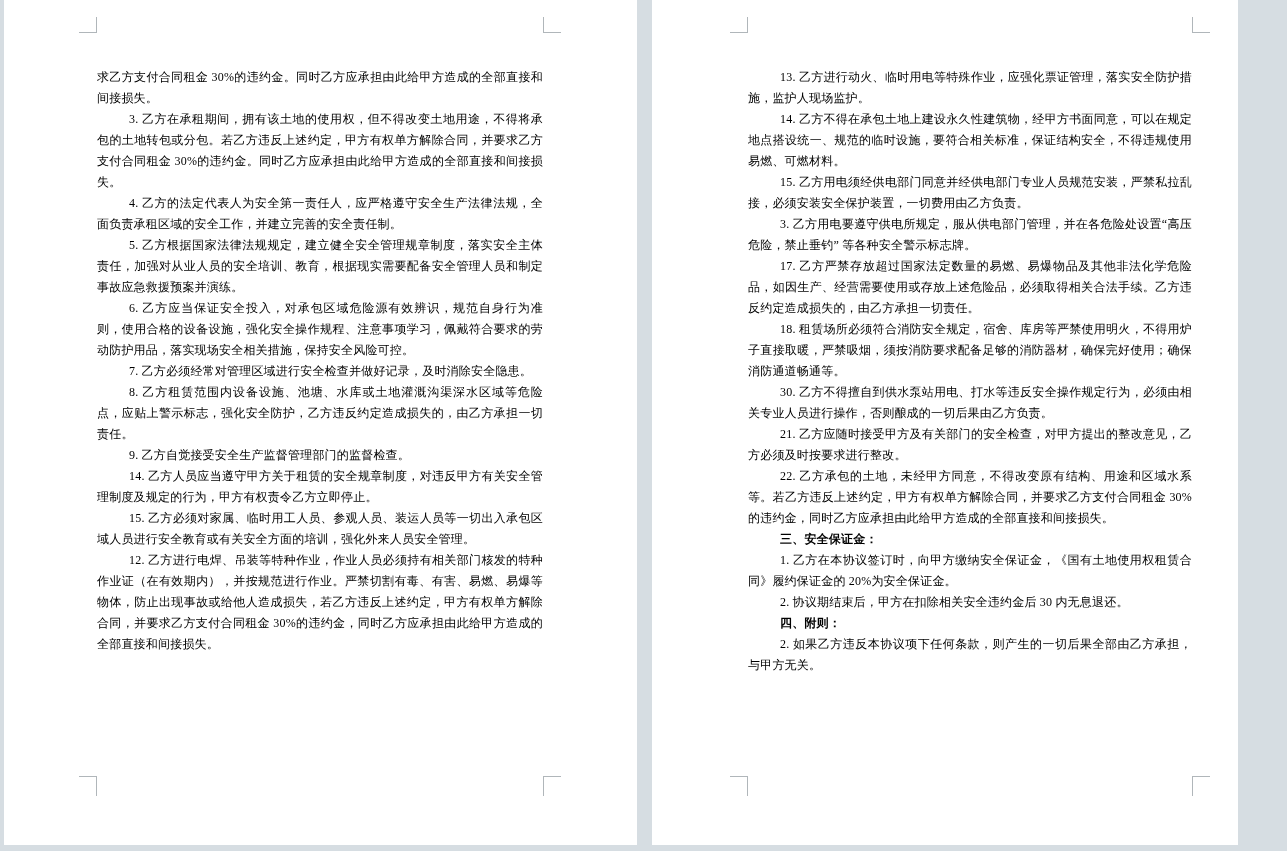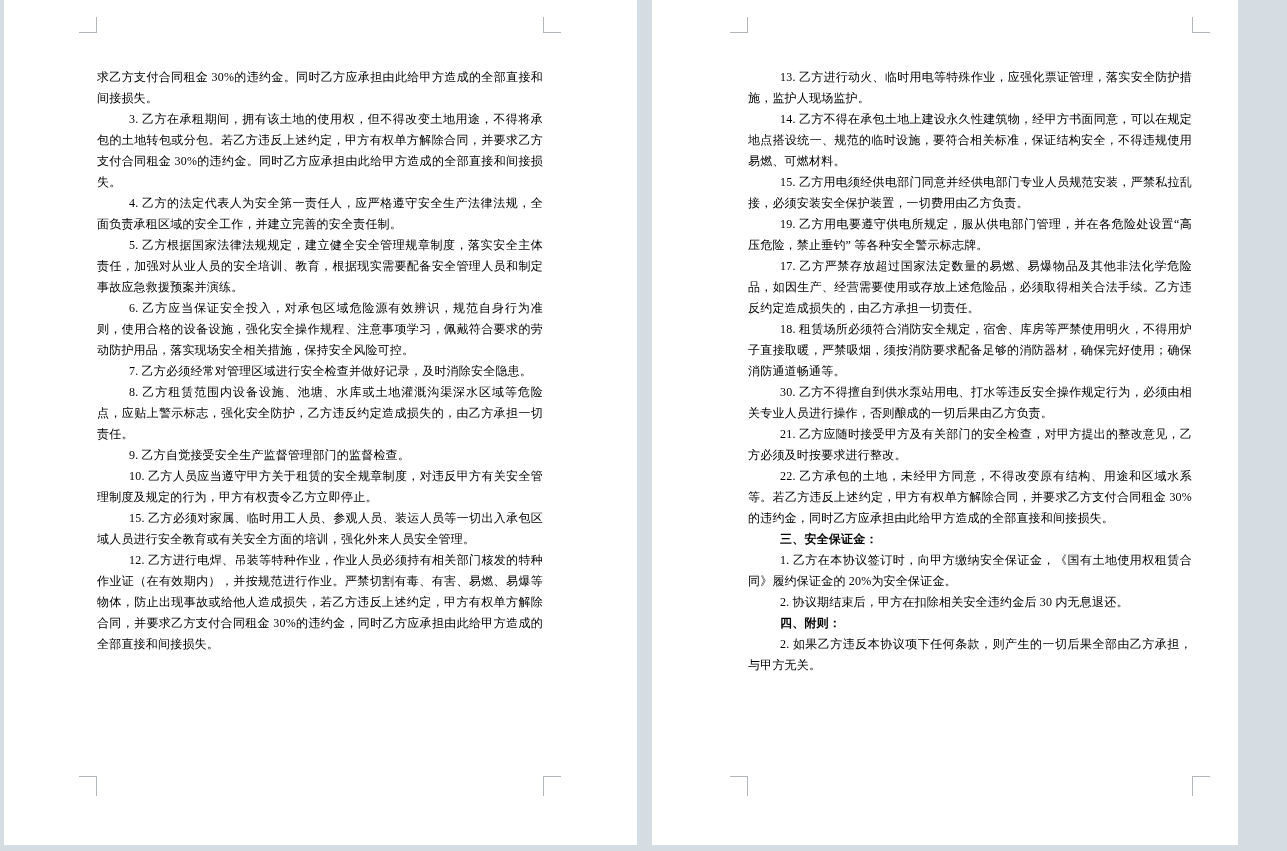--- a/index.html
+++ b/index.html
@@ -71,36 +71,36 @@
     <div class="crop bottom right br"></div>
     <div class="text-area">
         <p class="para">求乙方支付合同租金 30%的违约金。同时乙方应承担由此给甲方造成的全部直接和间接损失。</p>
         <p class="para indent">3. 乙方在承租期间，拥有该土地的使用权，但不得改变土地用途，不得将承包的土地转包或分包。若乙方违反上述约定，甲方有权单方解除合同，并要求乙方支付合同租金 30%的违约金。同时乙方应承担由此给甲方造成的全部直接和间接损失。</p>
         <p class="para indent">4. 乙方的法定代表人为安全第一责任人，应严格遵守安全生产法律法规，全面负责承租区域的安全工作，并建立完善的安全责任制。</p>
         <p class="para indent">5. 乙方根据国家法律法规规定，建立健全安全管理规章制度，落实安全主体责任，加强对从业人员的安全培训、教育，根据现实需要配备安全管理人员和制定事故应急救援预案并演练。</p>
         <p class="para indent">6. 乙方应当保证安全投入，对承包区域危险源有效辨识，规范自身行为准则，使用合格的设备设施，强化安全操作规程、注意事项学习，佩戴符合要求的劳动防护用品，落实现场安全相关措施，保持安全风险可控。</p>
         <p class="para indent">7. 乙方必须经常对管理区域进行安全检查并做好记录，及时消除安全隐患。</p>
         <p class="para indent">8. 乙方租赁范围内设备设施、池塘、水库或土地灌溉沟渠深水区域等危险点，应贴上警示标志，强化安全防护，乙方违反约定造成损失的，由乙方承担一切责任。</p>
         <p class="para indent">9. 乙方自觉接受安全生产监督管理部门的监督检查。</p>
-        <p class="para indent">10. 乙方人员应当遵守甲方关于租赁的安全规章制度，对违反甲方有关安全管理制度及规定的行为，甲方有权责令乙方立即停止。</p>
+        <p class="para indent">14. 乙方人员应当遵守甲方关于租赁的安全规章制度，对违反甲方有关安全管理制度及规定的行为，甲方有权责令乙方立即停止。</p>
         <p class="para indent">15. 乙方必须对家属、临时用工人员、参观人员、装运人员等一切出入承包区域人员进行安全教育或有关安全方面的培训，强化外来人员安全管理。</p>
         <p class="para indent">12. 乙方进行电焊、吊装等特种作业，作业人员必须持有相关部门核发的特种作业证（在有效期内），并按规范进行作业。严禁切割有毒、有害、易燃、易爆等物体，防止出现事故或给他人造成损失，若乙方违反上述约定，甲方有权单方解除合同，并要求乙方支付合同租金 30%的违约金，同时乙方应承担由此给甲方造成的全部直接和间接损失。</p>
       </div>
   </div>
 
   <div class="page page-2">
     <div class="crop top left tl"></div>
     <div class="crop top right tr"></div>
     <div class="crop bottom left bl"></div>
     <div class="crop bottom right br"></div>
     <div class="text-area">
         <p class="para indent">13. 乙方进行动火、临时用电等特殊作业，应强化票证管理，落实安全防护措施，监护人现场监护。</p>
         <p class="para indent">14. 乙方不得在承包土地上建设永久性建筑物，经甲方书面同意，可以在规定地点搭设统一、规范的临时设施，要符合相关标准，保证结构安全，不得违规使用易燃、可燃材料。</p>
         <p class="para indent">15. 乙方用电须经供电部门同意并经供电部门专业人员规范安装，严禁私拉乱接，必须安装安全保护装置，一切费用由乙方负责。</p>
-        <p class="para indent">19. 乙方用电要遵守供电所规定，服从供电部门管理，并在各危险处设置“高压危险，禁止垂钓” 等各种安全警示标志牌。</p>
+        <p class="para indent">3. 乙方用电要遵守供电所规定，服从供电部门管理，并在各危险处设置“高压危险，禁止垂钓” 等各种安全警示标志牌。</p>
         <p class="para indent">17. 乙方严禁存放超过国家法定数量的易燃、易爆物品及其他非法化学危险品，如因生产、经营需要使用或存放上述危险品，必须取得相关合法手续。乙方违反约定造成损失的，由乙方承担一切责任。</p>
         <p class="para indent">18. 租赁场所必须符合消防安全规定，宿舍、库房等严禁使用明火，不得用炉子直接取暖，严禁吸烟，须按消防要求配备足够的消防器材，确保完好使用；确保消防通道畅通等。</p>
         <p class="para indent">30. 乙方不得擅自到供水泵站用电、打水等违反安全操作规定行为，必须由相关专业人员进行操作，否则酿成的一切后果由乙方负责。</p>
         <p class="para indent">21. 乙方应随时接受甲方及有关部门的安全检查，对甲方提出的整改意见，乙方必须及时按要求进行整改。</p>
         <p class="para indent">22. 乙方承包的土地，未经甲方同意，不得改变原有结构、用途和区域水系等。若乙方违反上述约定，甲方有权单方解除合同，并要求乙方支付合同租金 30%的违约金，同时乙方应承担由此给甲方造成的全部直接和间接损失。</p>
         <p class="para indent bold">三、安全保证金：</p>
         <p class="para indent">1. 乙方在本协议签订时，向甲方缴纳安全保证金，《国有土地使用权租赁合同》履约保证金的 20%为安全保证金。</p>
         <p class="para indent">2. 协议期结束后，甲方在扣除相关安全违约金后 30 内无息退还。</p>
         <p class="para indent bold">四、附则：</p>
         <p class="para indent">2. 如果乙方违反本协议项下任何条款，则产生的一切后果全部由乙方承担，与甲方无关。</p>

